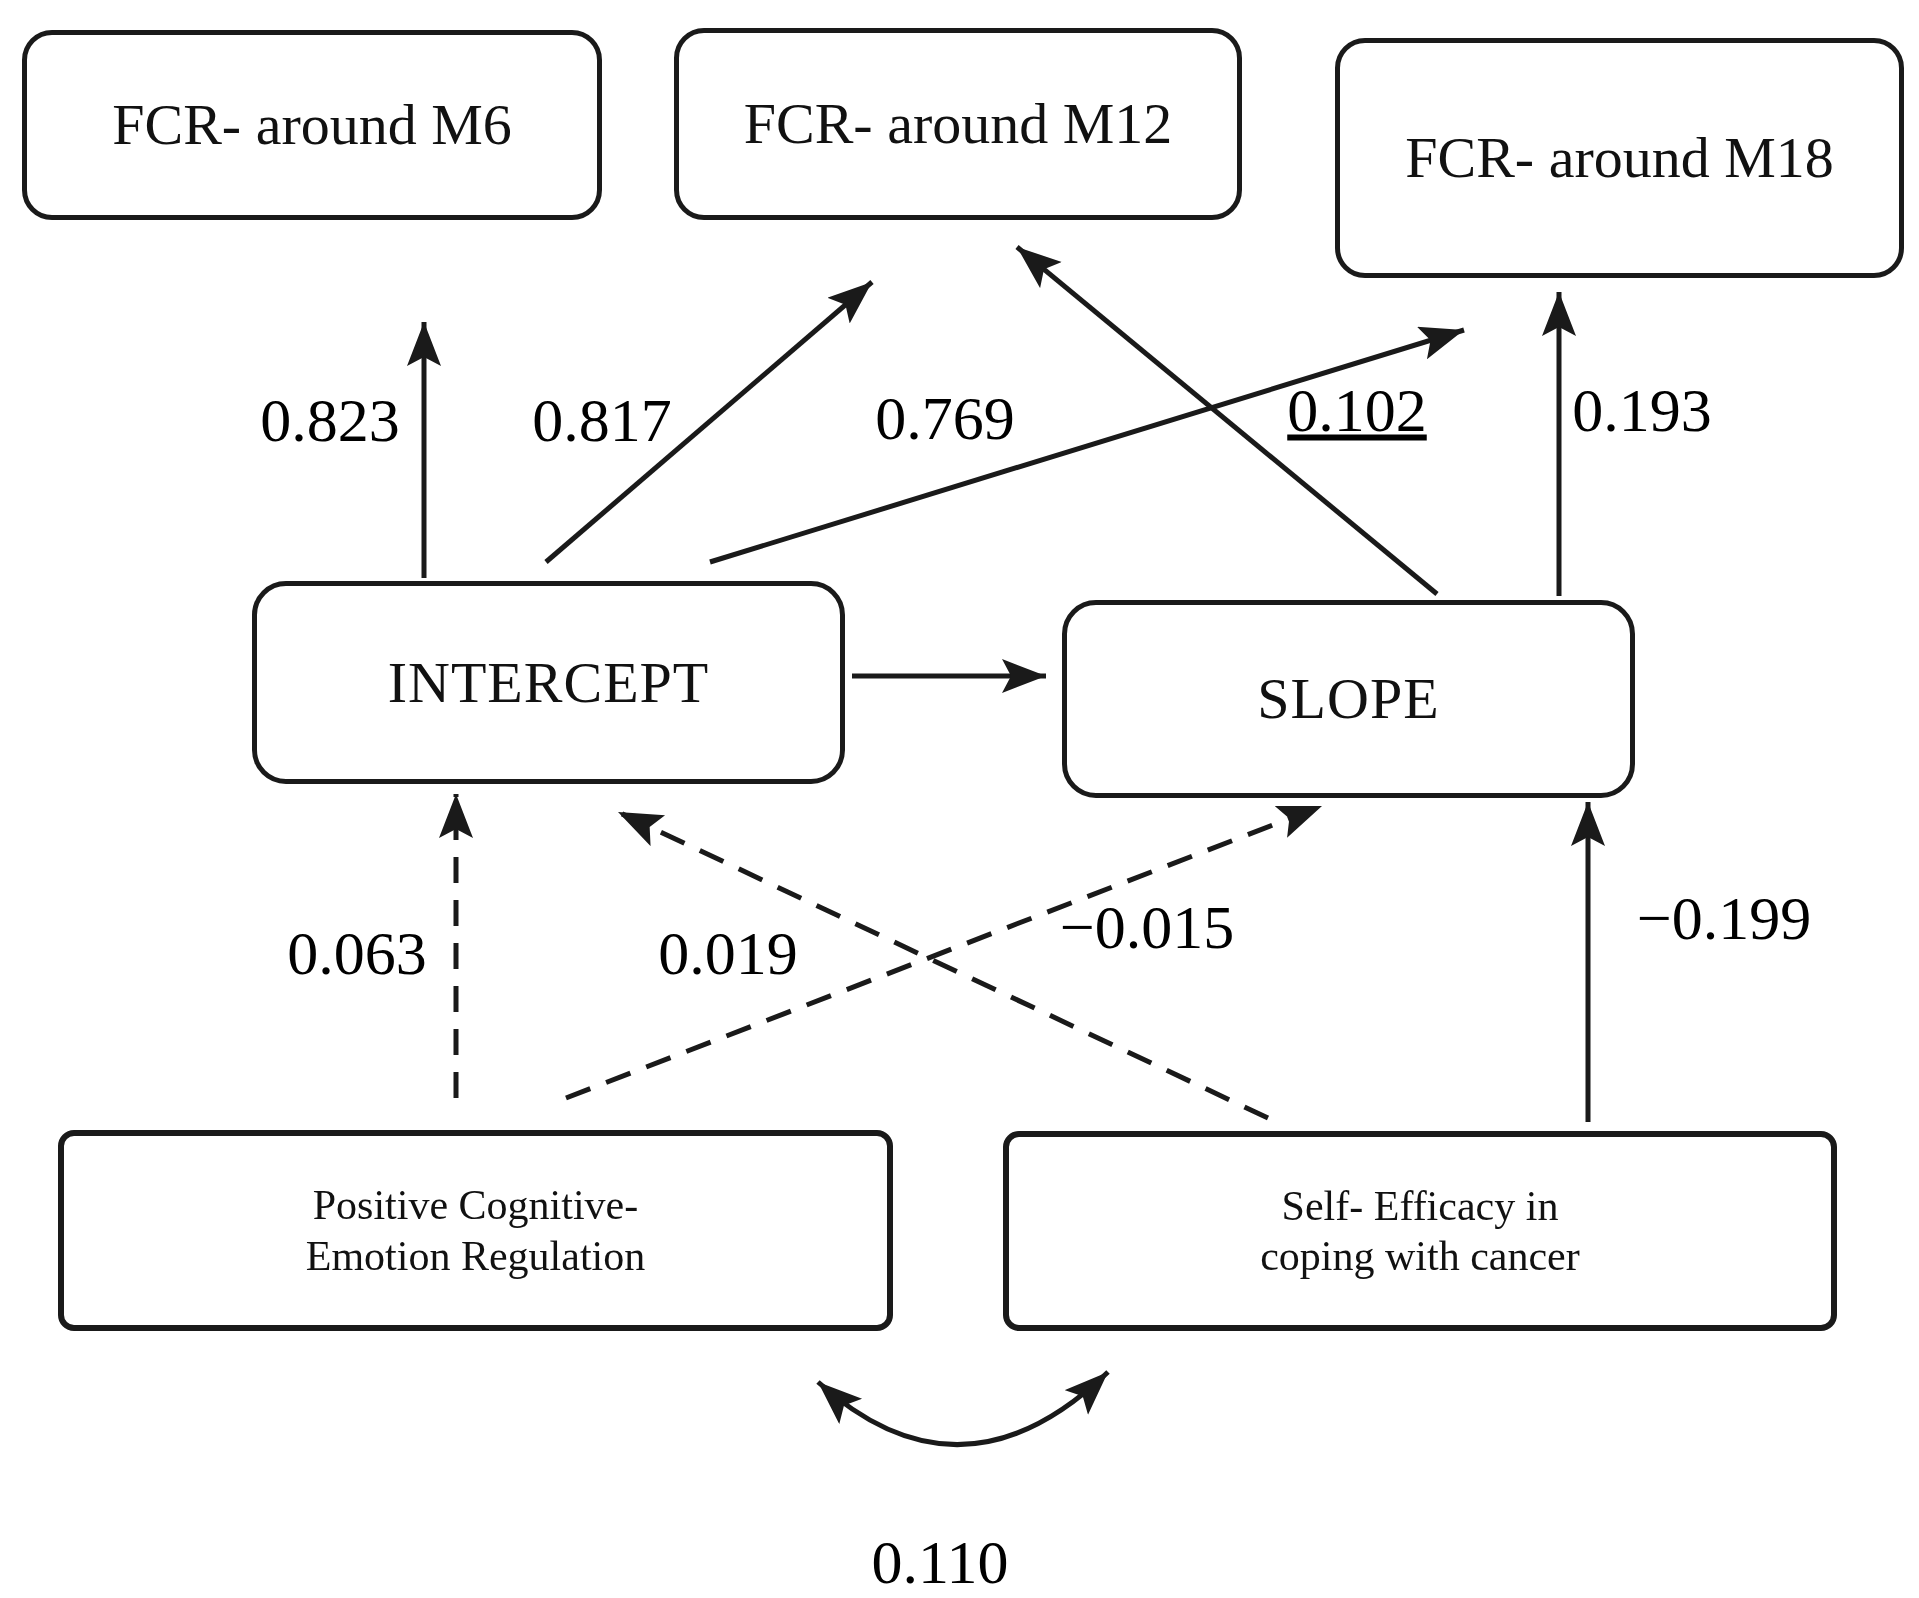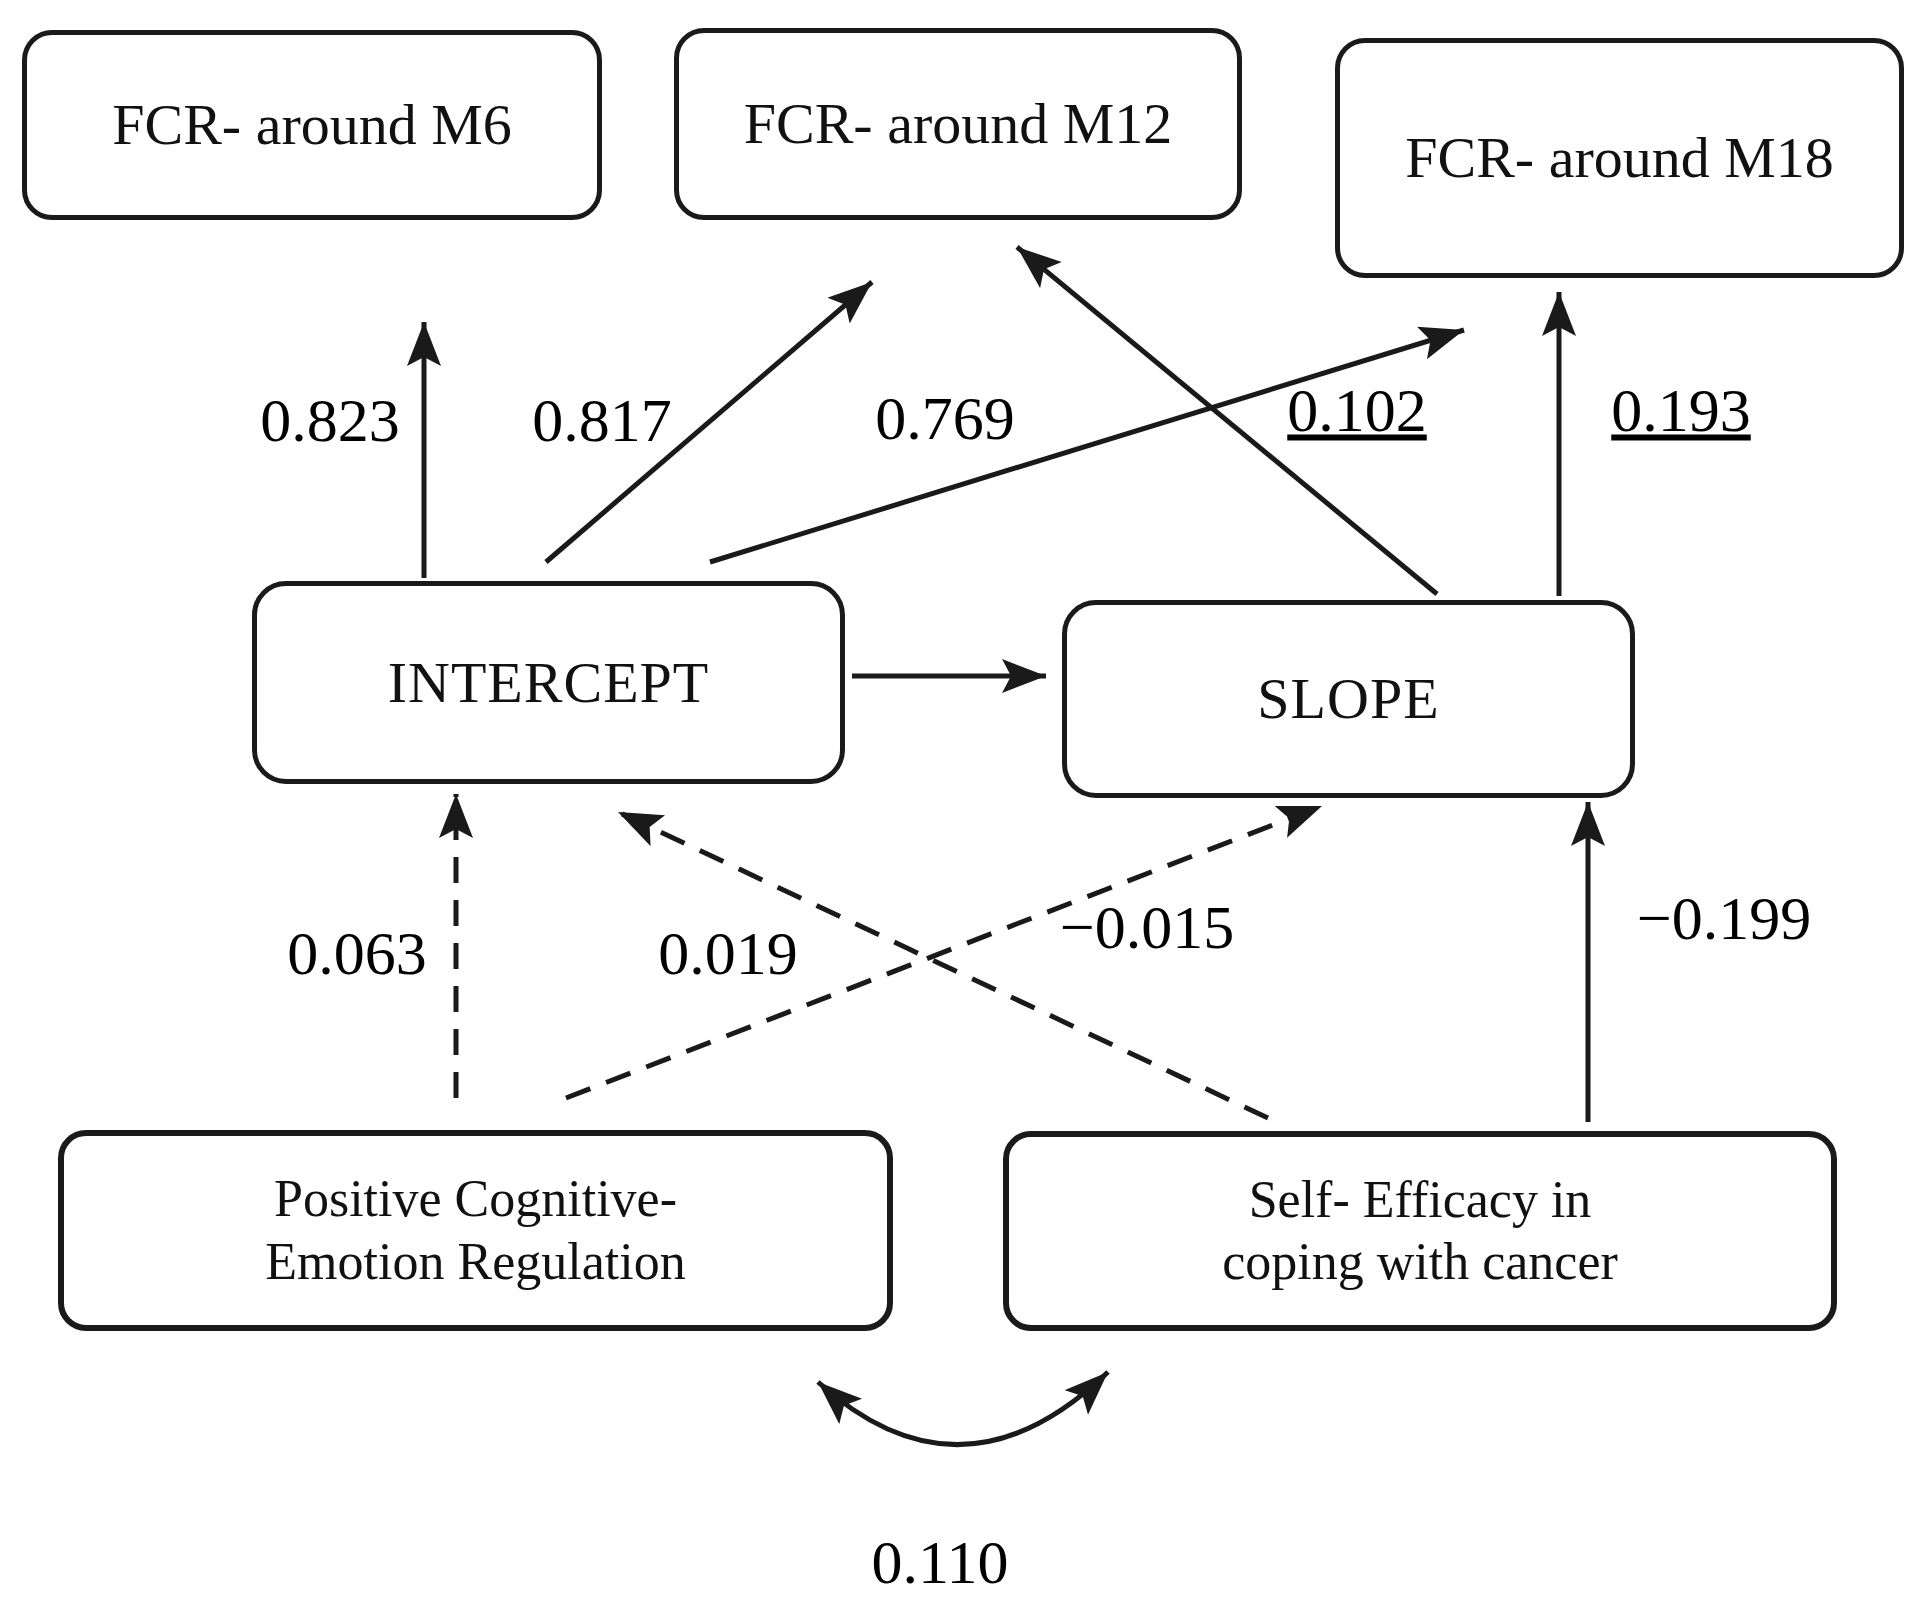--- a/index.html
+++ b/index.html
@@ -19,42 +19,42 @@
     background:#ffffff;
     display:flex;
     flex-direction:column;
     align-items:center;
     justify-content:center;
     text-align:center;
     line-height:1.2;
   }
   .node.top{border-radius:30px;font-size:58px;}
   .node.mid{border-radius:34px;font-size:58px;letter-spacing:1px;}
-  .node.bot{border-radius:28px;font-size:52px;border-width:6px;}
+  .node.bot{border-radius:16px;font-size:42px;border-width:6px;}
   .coef{
     position:absolute;
     transform:translate(-50%,-50%);
     font-size:62px;
     white-space:nowrap;
     color:#000000;
   }
   
   #box-m6       {left:22px;  top:30px;   width:580px; height:190px;}
   #box-m12      {left:674px; top:28px;   width:568px; height:192px;}
   #box-m18      {left:1335px;top:38px;   width:569px; height:240px;}
   #box-intercept{left:252px; top:581px;  width:593px; height:203px;}
   #box-slope    {left:1062px;top:592px;  width:573px; height:198px;margin-top:8px;}
   #box-pce      {left:58px;  top:1130px; width:835px; height:201px;}
   #box-se       {left:1003px;top:1131px; width:834px; height:200px;}
   
   #coef-intercept-m6 {left:330px; top:420px;}
   #coef-intercept-m12{left:602px; top:420px;}
   #coef-intercept-m18{left:945px; top:418px;}
   #coef-slope-m12    {left:1357px;top:410px;text-decoration:underline;}
-  #coef-slope-m18    {left:1681px;top:410px;text-decoration:underline;}
+  #coef-slope-m18    {left:1642px;top:410px;}
   #coef-pce-intercept{left:357px; top:953px;}
   #coef-se-intercept {left:728px; top:953px;}
   #coef-pce-slope    {left:1147px;top:927px;}
   #coef-se-slope     {left:1724px;top:918px;}
   #coef-covariance   {left:940px; top:1562px;}
   .line{stroke:#1a1a1a;stroke-width:5;fill:none;}
   .line.dashed{stroke-dasharray:26 17;}
 </style>
 </head>
 <body>

